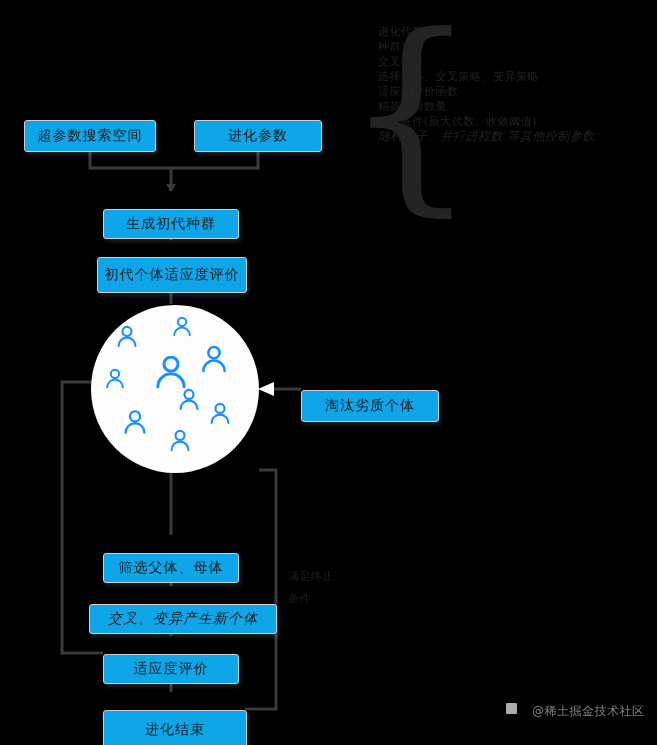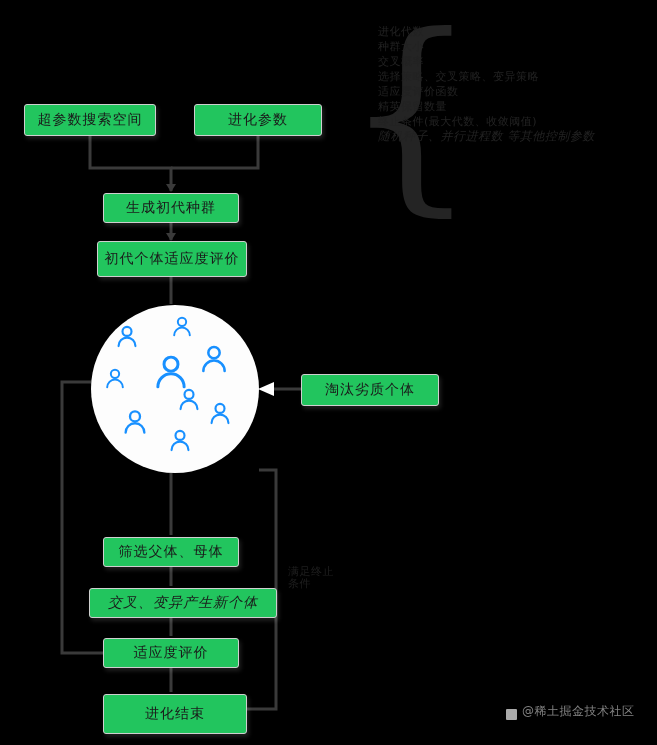--- a/index.html
+++ b/index.html
@@ -20,32 +20,33 @@
   .svg-layer {
     position: absolute;
     left: 0;
     top: 0;
     width: 657px;
     height: 745px;
   }
   
   .node {
     position: absolute;
-    background: #22c55e;
+    background: #0ea5e9;
     color: #1a1a1a;
     border: 1px solid #cfcfcf;
     border-radius: 3px;
     box-shadow: 2px 3px 4px rgba(255,255,255,0.12);
     display: flex;
     align-items: center;
     justify-content: center;
     font-size: 14px;
     letter-spacing: 1px;
     white-space: nowrap;
     box-sizing: border-box;
+    margin-top: 16px;
   }
   .node-hp      { left: 24px;  top: 104px; width: 132px; height: 32px; }
   .node-evo     { left: 194px; top: 104px; width: 128px; height: 32px; }
   .node-init    { left: 103px; top: 193px; width: 136px; height: 30px; text-align: right; }
   .node-fit0    { left: 97px;  top: 241px; width: 150px; height: 36px; }
   .node-elim    { left: 301px; top: 374px; width: 138px; height: 32px; }
   .node-select  { left: 103px; top: 537px; width: 136px; height: 30px; text-align: center; }
   .node-cross   { left: 89px;  top: 588px; width: 188px; height: 30px; font-style: italic; }
   .node-fiteval { left: 103px; top: 638px; width: 136px; height: 30px; }
   .node-end     { left: 103px; top: 694px; width: 144px; height: 40px; }
@@ -92,32 +93,32 @@
   }
   .annot-line.wide { font-size: 12px; font-style: italic; }
 
   .side-note {
     position: absolute;
     left: 288px;
     top: 566px;
     width: 54px;
     color: #1f1f1f;
     font-size: 11px;
-    line-height: 12px;
+    line-height: 22px;
     letter-spacing: 0.5px;
   }
 
   
   .watermark {
     position: absolute;
     left: 506px;
     top: 703px;
     display: flex;
-    align-items: flex-end;
-    gap: 5px;
+    align-items: flex-start;
+    gap: 15px;
     color: #9a9a9a;
     font-size: 12px;
     letter-spacing: 0.5px;
     opacity: 0.85;
   }
   .wm-mark {
     width: 11px;
     height: 11px;
     background: #c8c8c8;
     border-radius: 1px;

